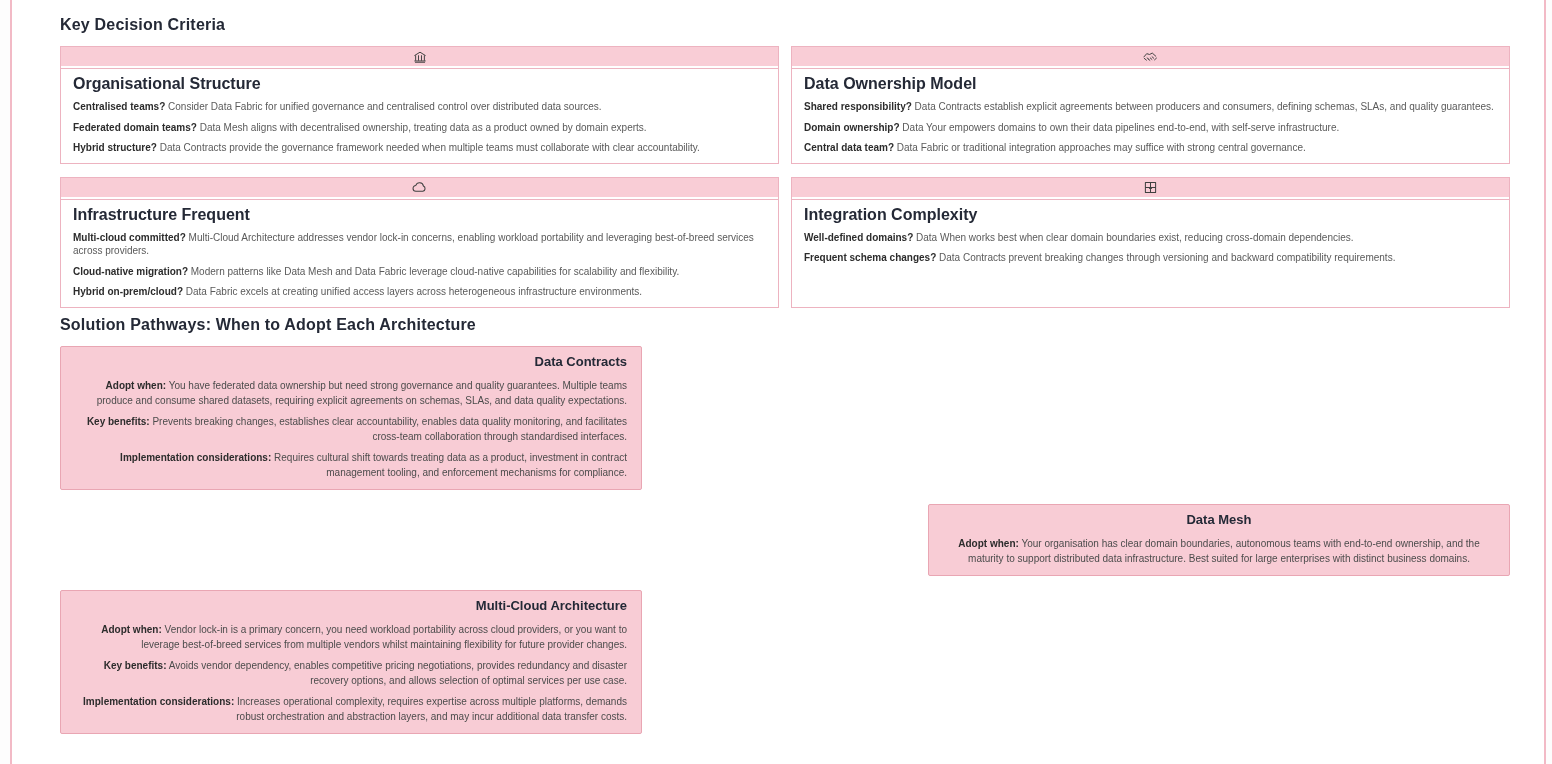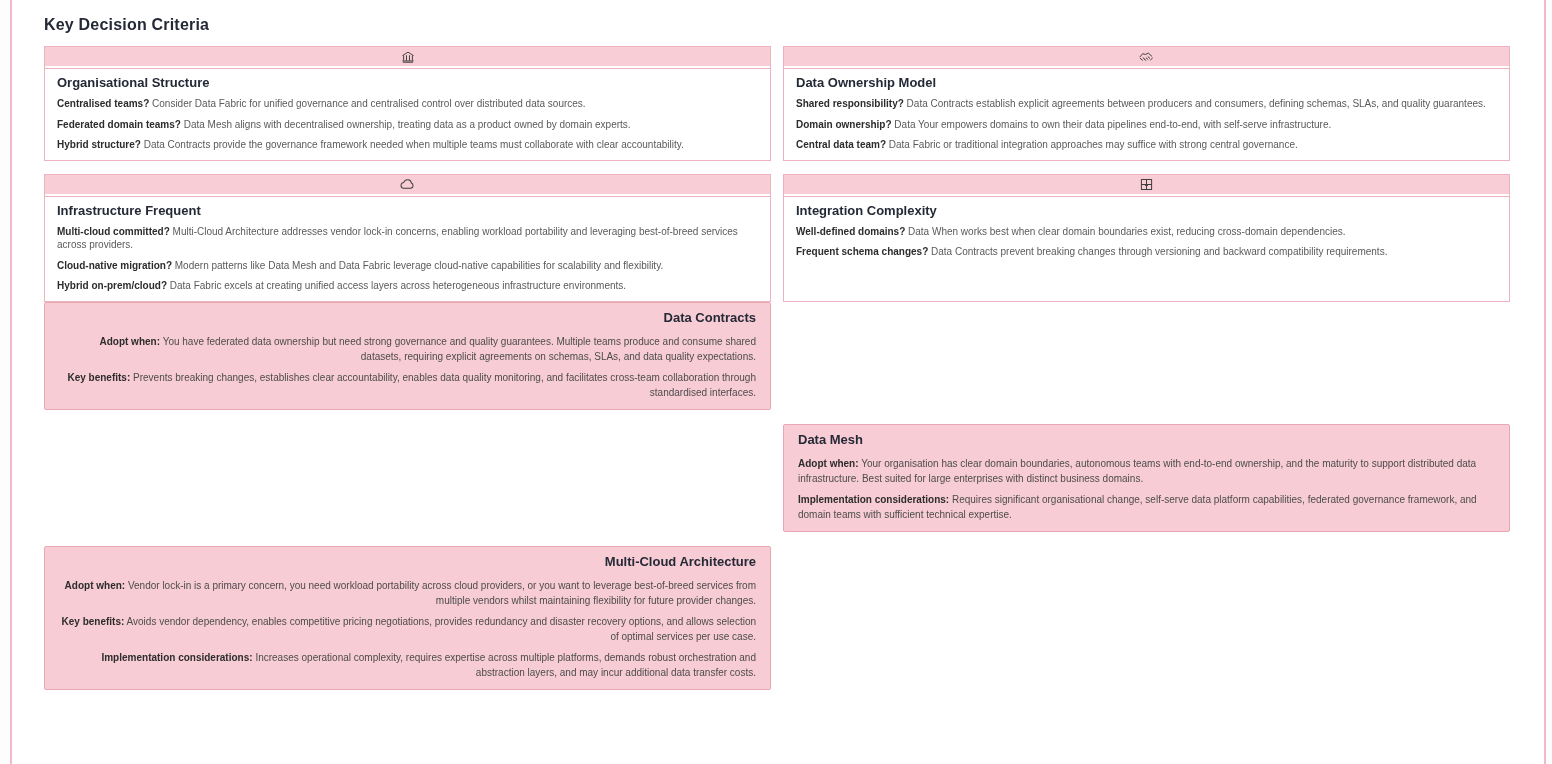--- a/index.html
+++ b/index.html
@@ -9,49 +9,49 @@
     font-family:"Liberation Sans","DejaVu Sans",sans-serif;
     -webkit-font-smoothing:antialiased;
   }
   .frame{
     box-sizing:border-box;
     margin-left:10px;
     width:1536px;height:764px;
     background:#ffffff;
     border-left:2px solid #f2bac6;
     border-right:2px solid #f2bac6;
-    padding:8px 34px 0 32px;
+    padding:8px 34px 0 48px;
   }
   h2.section-heading{
     font-size:16px;font-weight:bold;color:#242936;
     margin:8px 0 12px;letter-spacing:.2px;
   }
   
   .crit-grid{display:grid;grid-template-columns:1fr 1fr;gap:13px 12px;}
   .crit-card{border:1px solid #edb3c0;background:#fff;}
   .crit-head{
     background:#f9cdd6;border-bottom:2px solid #ffffff;
     outline:1px solid #edb3c0;
     height:19px;display:flex;align-items:center;justify-content:center;
   }
   .crit-head svg{display:block;}
   .crit-body{padding:7px 12px 8px;}
-  .crit-title{font-size:13px;font-weight:bold;color:#242936;margin:0 0 7px;}
+  .crit-title{font-size:16px;font-weight:bold;color:#242936;margin:0 0 7px;}
   .crit-item{font-size:10px;color:#5a5a5a;margin:0 0 7px;line-height:1.35;}
   .crit-item:last-child{margin-bottom:0;}
   .crit-item b{color:#2c2c2c;}
   
   .path-list{display:flex;flex-direction:column;gap:14px;margin-bottom:4px;}
   .path-card{
-    box-sizing:border-box;width:727px;
+    box-sizing:border-box;width:582px;
     background:#f8ccd5;border:1px solid #e9a6b3;border-radius:2px;
     padding:7px 14px 9px;
   }
   .path-card.left{align-self:flex-start;text-align:right;}
-  .path-card.right{align-self:flex-end;text-align:left;}
+  .path-card.right{align-self:flex-end;text-align:center;}
   .path-title{font-size:13px;font-weight:bold;color:#242936;margin:0 0 9px;}
   .path-item{font-size:10px;color:#4c4c4c;line-height:1.5;margin:0 0 6px;}
   .path-item:last-child{margin-bottom:0;}
   .path-item b{color:#2c2c2c;}
   .icon-stroke{stroke:#3f3f3f;fill:none;stroke-width:1.1;stroke-linecap:round;stroke-linejoin:round;}
 </style>
 </head>
 <body>
 
 <div class="frame">
@@ -118,33 +118,34 @@
       </div>
       <div class="crit-body">
         <p class="crit-title">Integration Complexity</p>
         <p class="crit-item"><b>Well-defined domains?</b> <span>Data When works best when clear domain boundaries exist, reducing cross-domain dependencies.</span></p>
         <p class="crit-item"><b>Frequent schema changes?</b> <span>Data Contracts prevent breaking changes through versioning and backward compatibility requirements.</span></p>
       </div>
     </div>
 
   </div>
 
+  <h2 class="section-heading">Solution Pathways: When to Adopt Each Architecture</h2>
 
   <div class="path-list">
 
     <div class="path-card left">
       <p class="path-title">Data Contracts</p>
       <p class="path-item"><b>Adopt when:</b> <span>You have federated data ownership but need strong governance and quality guarantees. Multiple teams produce and consume shared datasets, requiring explicit agreements on schemas, SLAs, and data quality expectations.</span></p>
       <p class="path-item"><b>Key benefits:</b> <span>Prevents breaking changes, establishes clear accountability, enables data quality monitoring, and facilitates cross-team collaboration through standardised interfaces.</span></p>
+      <p class="path-item"><b>Implementation considerations:</b> <span>Requires cultural shift towards treating data as a product, investment in contract management tooling, and enforcement mechanisms for compliance.</span></p>
     </div>
 
     <div class="path-card right">
       <p class="path-title">Data Mesh</p>
       <p class="path-item"><b>Adopt when:</b> <span>Your organisation has clear domain boundaries, autonomous teams with end-to-end ownership, and the maturity to support distributed data infrastructure. Best suited for large enterprises with distinct business domains.</span></p>
-      <p class="path-item"><b>Implementation considerations:</b> <span>Requires significant organisational change, self-serve data platform capabilities, federated governance framework, and domain teams with sufficient technical expertise.</span></p>
     </div>
 
     <div class="path-card left">
       <p class="path-title">Multi-Cloud Architecture</p>
       <p class="path-item"><b>Adopt when:</b> <span>Vendor lock-in is a primary concern, you need workload portability across cloud providers, or you want to leverage best-of-breed services from multiple vendors whilst maintaining flexibility for future provider changes.</span></p>
       <p class="path-item"><b>Key benefits:</b> <span>Avoids vendor dependency, enables competitive pricing negotiations, provides redundancy and disaster recovery options, and allows selection of optimal services per use case.</span></p>
       <p class="path-item"><b>Implementation considerations:</b> <span>Increases operational complexity, requires expertise across multiple platforms, demands robust orchestration and abstraction layers, and may incur additional data transfer costs.</span></p>
     </div>
 
   </div>

